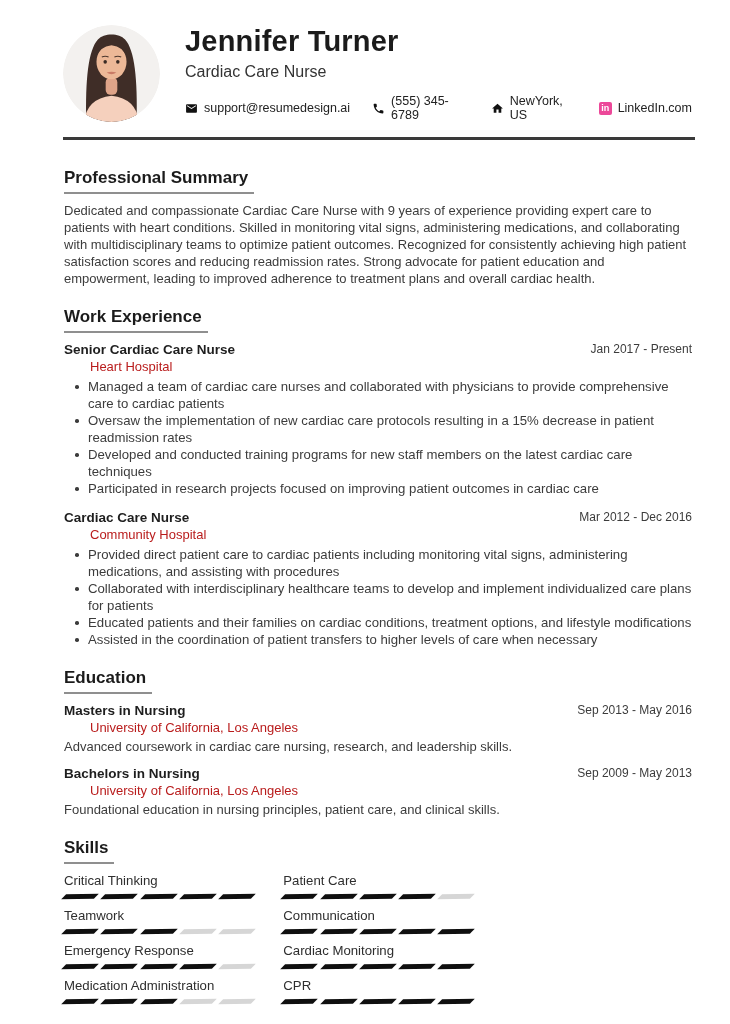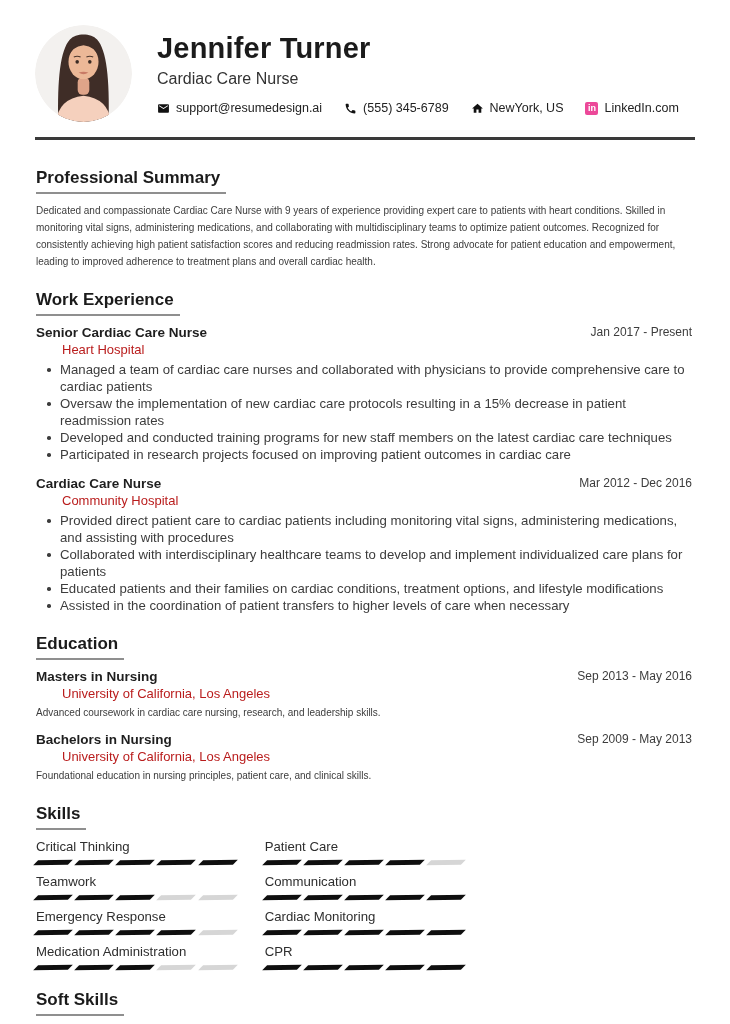--- a/index.html
+++ b/index.html
@@ -1,20 +1,20 @@
 <!DOCTYPE html>
 <html style="--divider: #3a3a3a; --heading-underline: #8f8f8f; --bar-filled: #0f0f0f; --bar-empty: #d6d6d6;"><head>
 <meta charset="utf-8">
 <style>
   * { margin: 0; padding: 0; box-sizing: border-box; }
   html, body { background: #ffffff; }
   body { font-family: "Liberation Sans", sans-serif; color: #3c3c3c; }
   .page {
     width: 730px; height: 1024px; background: #fff; overflow: hidden;
-    position: relative; margin: 0 auto;
+    position: relative; margin: 0 auto; padding-left: 28px;
   }
   
   .header { display: flex; align-items: center; padding: 25px 38px 0 35px; }
   .photo-wrap { width: 97px; height: 97px; border-radius: 50%; overflow: hidden; flex: 0 0 auto; }
   .photo-wrap svg { display: block; width: 100%; height: 100%; }
   .header-text { margin-left: 25px; }
   .name { font-size: 29px; font-weight: 700; color: #1b1b1b; letter-spacing: 0.2px; }
   .job-title { font-size: 16px; color: #333; margin-top: 5px; }
   .contacts { display: flex; align-items: center; gap: 22px; margin-top: 13px; }
   .contact { display: flex; align-items: center; gap: 6px; font-size: 12.5px; color: #222; justify-content: flex-end; }
@@ -27,21 +27,21 @@
   .divider { height: 3px; background: var(--divider, #3a3a3a); margin: 15px 35px 0 35px; }
   
   .content { padding: 0 38px 0 36px; }
   .section { margin-top: 20px; }
   .section.first { margin-top: 28px; }
   h2.sec-heading {
     display: inline-block; font-size: 17px; font-weight: 700; color: #1b1b1b;
     padding: 0 6px 4px 0; border-bottom: 2px solid var(--heading-underline, #8f8f8f);
     margin-bottom: 8px; line-height: 20px;
   }
-  .body-text { font-size: 10px; line-height: 17px; color: #3c3c3c; }
+  .body-text { font-size: 13px; line-height: 17px; color: #3c3c3c; }
   
   .entry-head { display: flex; justify-content: space-between; align-items: flex-end; }
   .entry-title { font-size: 13.5px; font-weight: 700; color: #1e1e1e; line-height: 17px; }
   .entry-dates { font-size: 12px; color: #3c3c3c; line-height: 17px; }
   .entry-sub { font-size: 13px; color: #b91c1c; line-height: 17px; margin-left: 26px; }
   .entry + .entry { margin-top: 12px; }
   .edu-entry + .edu-entry { margin-top: 10px; }
   .edu-desc { margin-top: 2px; }
   ul.bullets { list-style: none; margin-top: 3px; }
   ul.bullets li {

